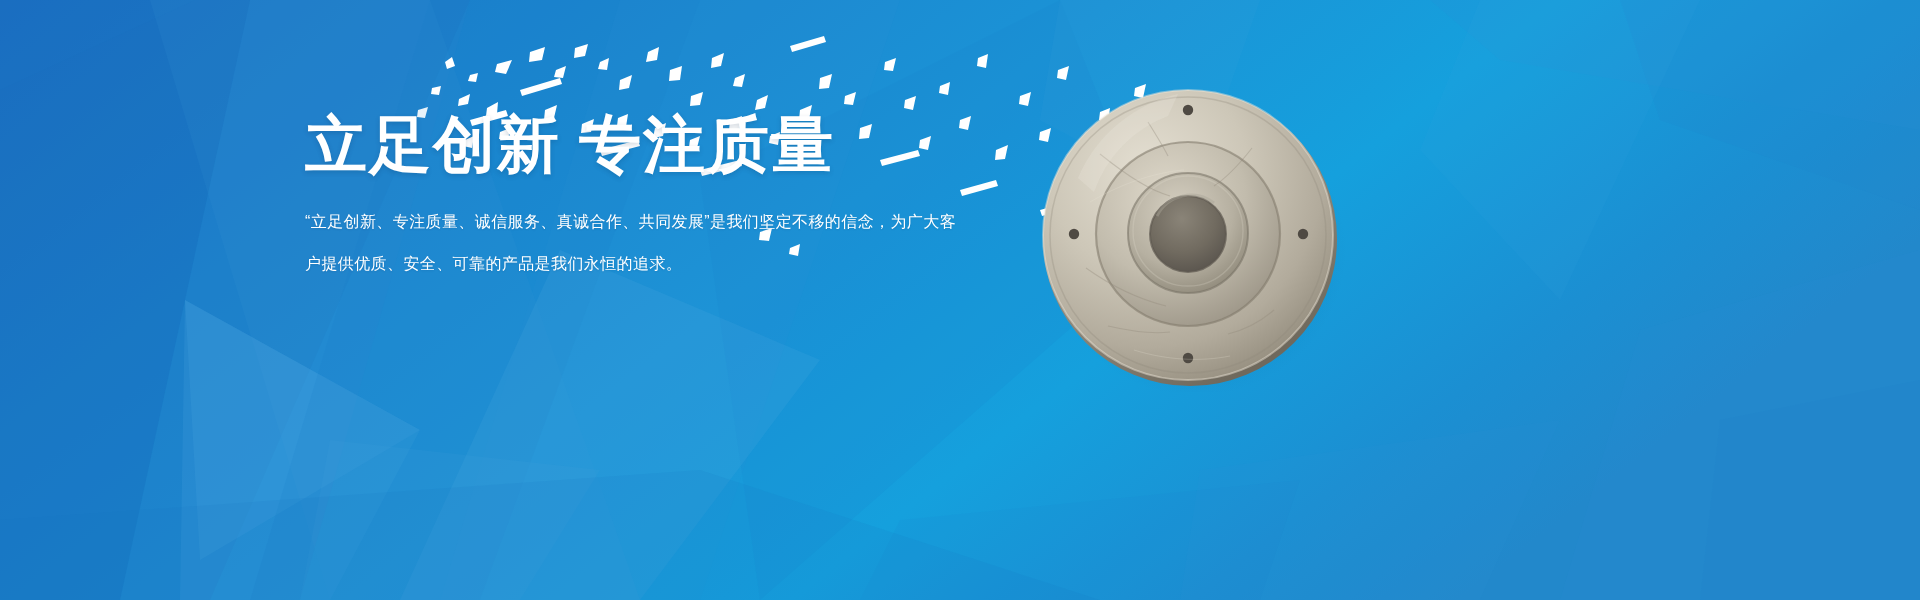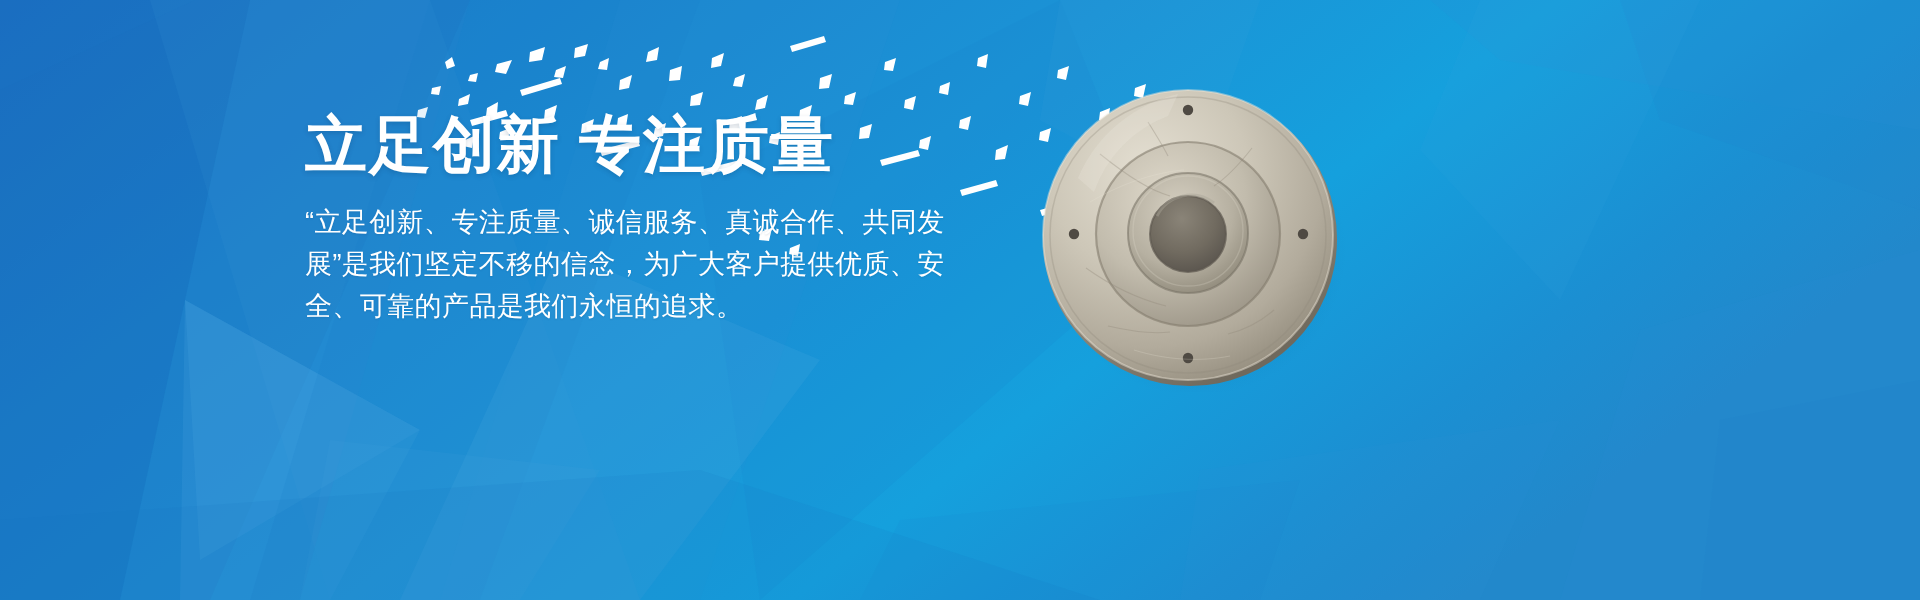--- a/index.html
+++ b/index.html
@@ -20,21 +20,21 @@
   .copy{
     position:absolute;left:305px;top:112px;width:680px;
   }
   .headline{
     font-size:62px;line-height:1.08;font-weight:bold;color:#ffffff;
     letter-spacing:2px;margin:0 0 10px 0;white-space:nowrap;
     text-shadow:0 2px 5px rgba(0,40,80,.18);
   }
   .headline .gap{display:inline-block;width:18px;}
   .body-copy{
-    margin:22px 0 0 0;font-size:27px;line-height:42px;color:#ffffff;
+    margin:22px 0 0 0;font-size:16px;line-height:42px;color:#ffffff;
     letter-spacing:.4px;width:660px;font-weight:normal;
     text-shadow:0 1px 2px rgba(0,40,80,.12);
   }
   
   .product{
     position:absolute;left:1038px;top:82px;width:310px;height:310px;
   }
   .product svg{display:block;width:310px;height:310px;}
 </style>
 </head>

